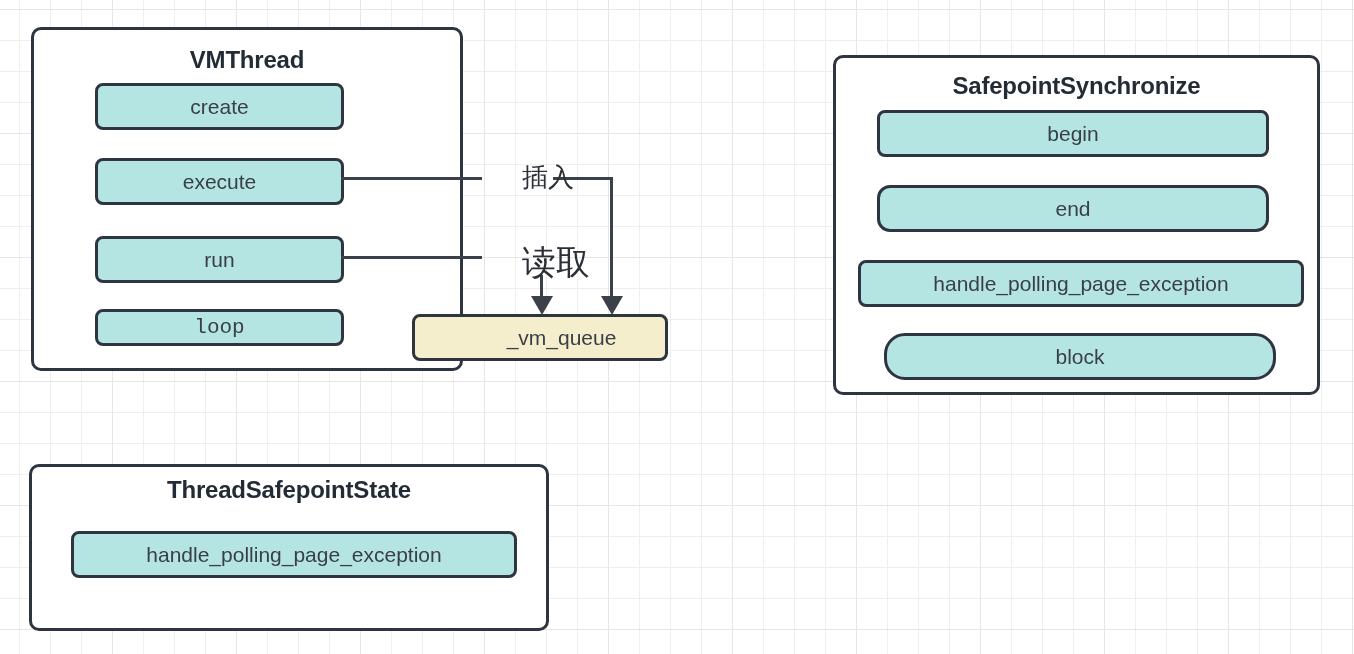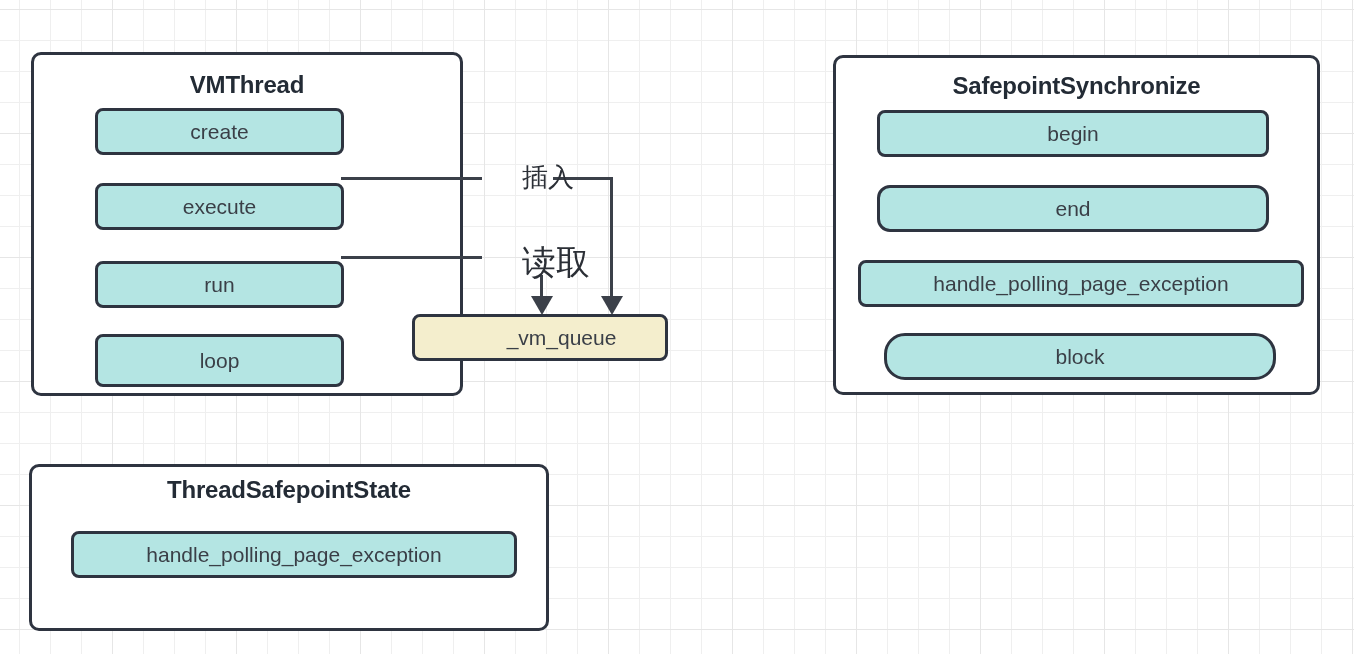--- a/index.html
+++ b/index.html
@@ -103,30 +103,30 @@
     white-space: nowrap;
     z-index: 4;
     padding-left: 36px;
   }
 </style>
 </head>
 <body>
 
 <div id="canvas">
 
-  <div class="class-box" style="left:31px; top:27px; width:432px; height:344px;margin-top:25px;">
+  <div class="class-box" style="left:31px; top:27px; width:432px; height:344px;">
     <div class="class-title" style="top:16px; font-size:24px;">VMThread</div>
 
     <div class="method-box" style="left:61px; top:53px; width:249px; height:47px; font-size:21px;">create</div>
 
     <div class="method-box" style="left:61px; top:128px; width:249px; height:47px; font-size:21px;">execute</div>
 
     <div class="method-box" style="left:61px; top:206px; width:249px; height:47px; font-size:21px;">run</div>
 
-    <div class="method-box" style="left:61px; top:279px; width:249px; height:53px; font-size:21px;">loop</div>
+    <div class="method-box" style="left:61px; top:279px; width:249px; height:37px; font-size:21px;font-family:Liberation Mono, monospace;">loop</div>
   </div>
 
   <div class="edge-h" style="left:341px; top:177px; width:141px;"></div>
   <div class="edge-h" style="left:553px; top:177px; width:60px;"></div>
   <div class="edge-v" style="left:610px; top:177px; height:122px;"></div>
   <div class="arrowhead" style="left:601px; top:296px;"></div>
   <div class="edge-label" style="left:486px; top:160px; font-size:26px;">插入</div>
 
   <div class="edge-h" style="left:341px; top:256px; width:141px;"></div>
   <div class="edge-v" style="left:540px; top:275px; height:24px;"></div>

